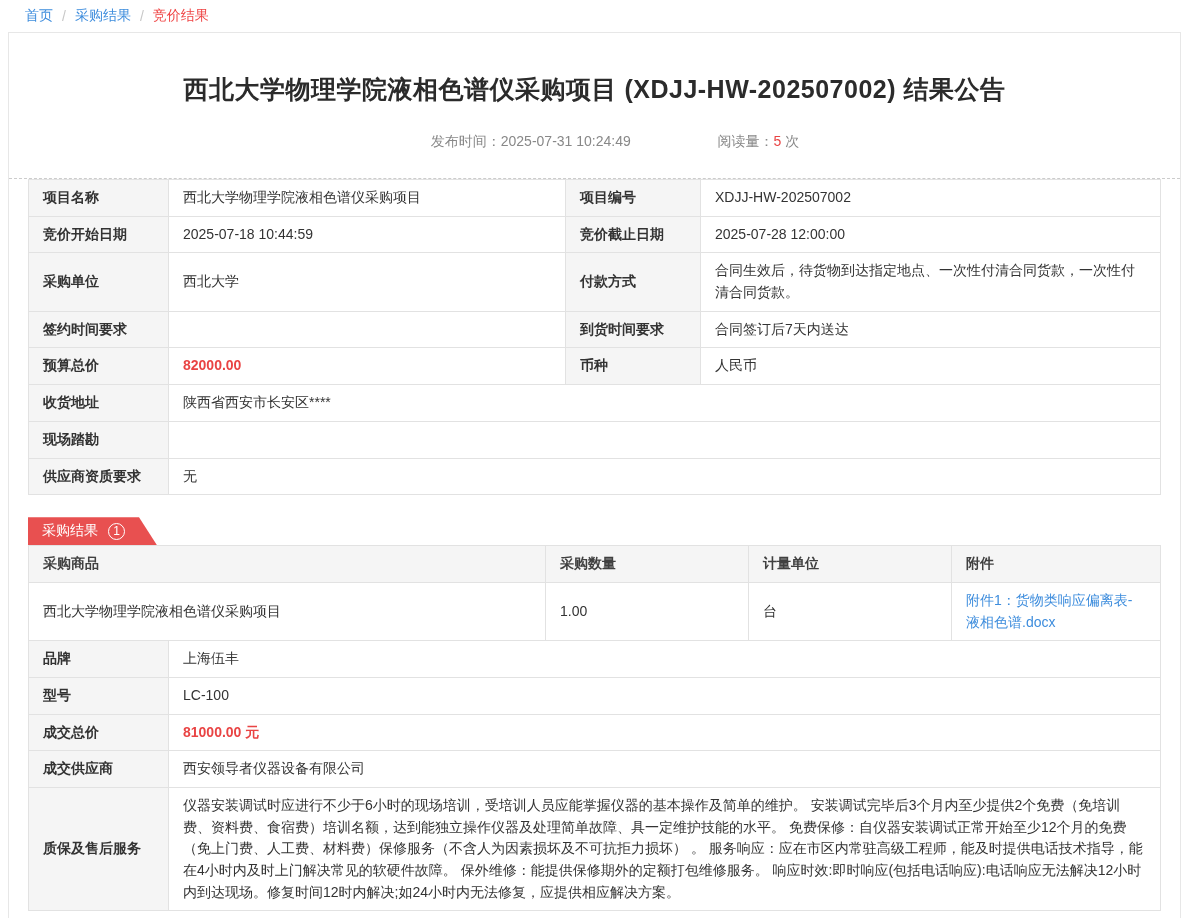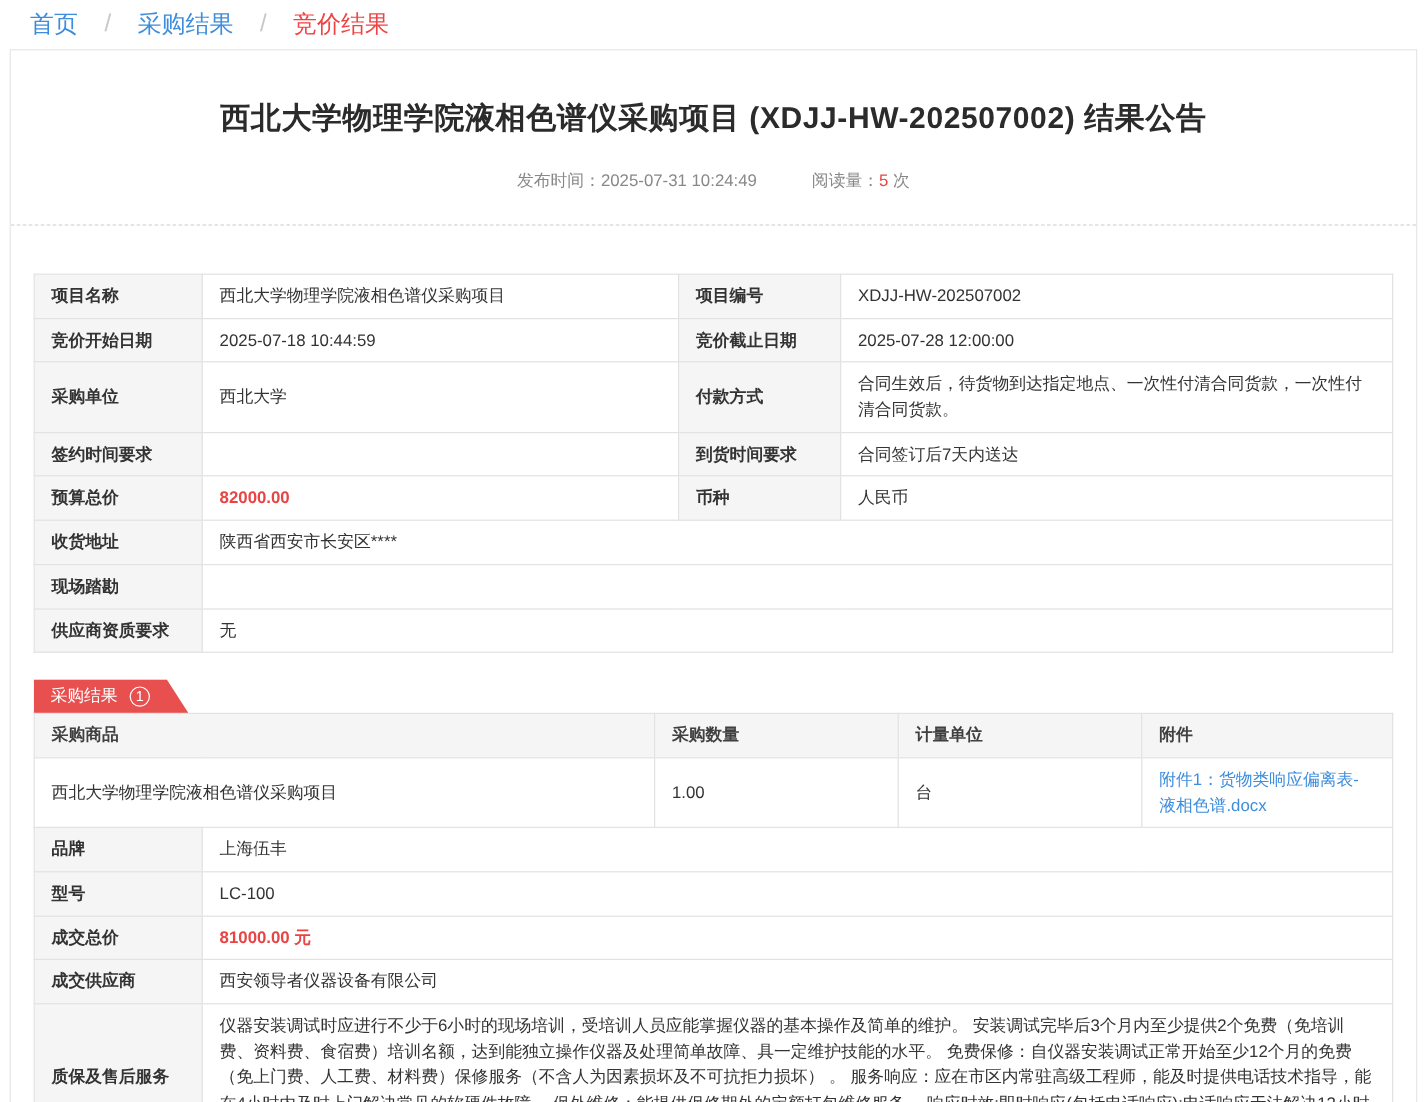--- a/index.html
+++ b/index.html
@@ -7,23 +7,23 @@
   body {
     font-family: "Liberation Sans", "DejaVu Sans", sans-serif;
     color: #333;
     font-size: 14px;
     width: 1189px;
   }
   
   .breadcrumb {
     display: flex;
     align-items: center;
-    gap: 22px;
+    gap: 9px;
     padding: 7px 0 7px 25px;
-    font-size: 20px;
+    font-size: 14px;
   }
   .crumb-link { color: #3e8ddd; cursor: pointer; }
   .crumb-sep { color: #c8c8c8; }
   .crumb-current { color: #ef4444; }
 
   
   .card {
     margin: 0 8px;
     border: 1px solid #e7e7e7;
     background: #fff;
@@ -39,21 +39,21 @@
     letter-spacing: 0.5px;
   }
   .meta-line {
     text-align: center;
     color: #888;
     font-size: 14px;
     margin-top: 27px;
     padding-bottom: 27px;
     border-bottom: 1px dashed #ccc;
   }
-  .meta-group { display: inline-block; }
+  .meta-group { display: inline-block; margin-left: 41px; }
   .meta-gap { display: inline-block; width: 38px; }
   .red-text { color: #e94444; }
 
   .content { padding: 0 19px 8px; }
 
   table {
     border-collapse: collapse;
     width: 100%;
     table-layout: fixed;
   }
@@ -70,21 +70,21 @@
   td.label-cell {
     background: #f5f5f5;
     font-weight: bold;
     color: #333;
   }
   td.header-cell {
     background: #f5f5f5;
     font-weight: bold;
     color: #404040;
   }
-  .info-table { margin-top: 40px; }
+  .info-table { }
   .price-value { color: #e94444; font-weight: bold; }
 
   
   .result-tag {
     display: inline-flex;
     align-items: center;
     height: 28px;
     background: #e85050;
     color: #fff;
     padding: 0 32px 0 14px;

